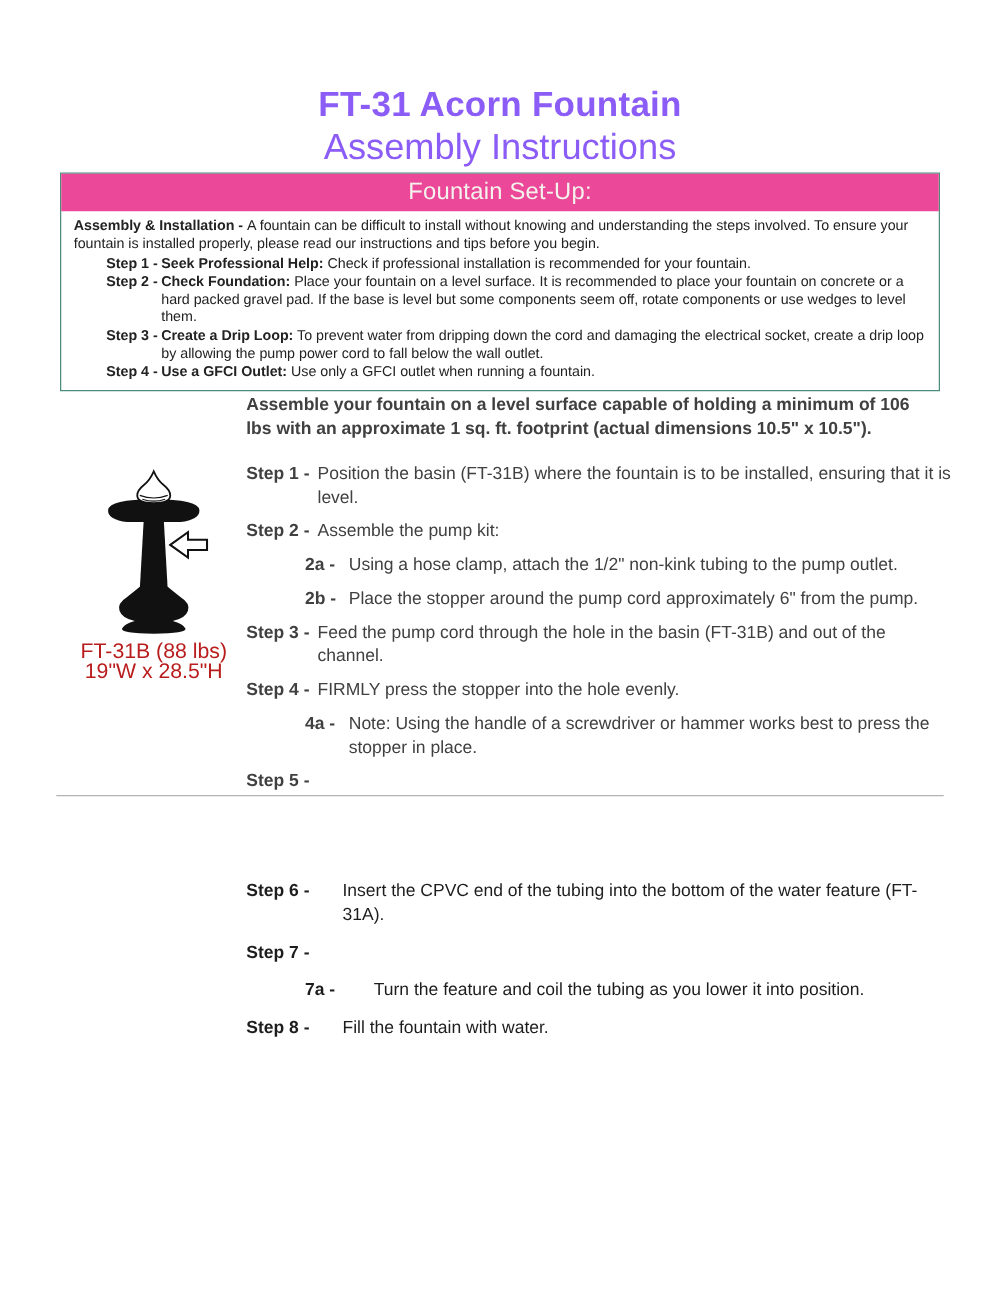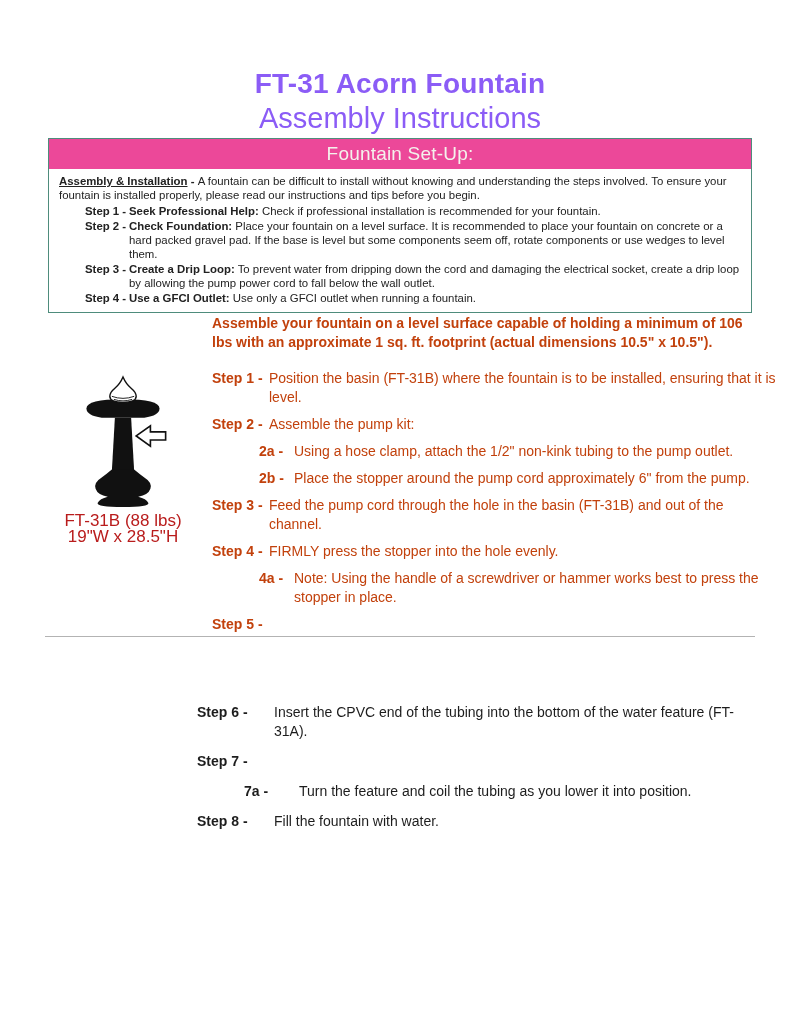--- a/index.html
+++ b/index.html
@@ -19,31 +19,31 @@
     position:absolute; left:48px; top:138px; width:704px;
     border:1.5px solid #4e8c7c; background:#fff;
   }
   .setup-header {
     height:30px; background:#ec4899; color:#f4f2ec;
     display:flex; align-items:center; justify-content:center;
     font-size:19px; letter-spacing:.2px;
   }
   .setup-body { padding:5px 10px 7px 10px; font-size:11.4px; line-height:14px; color:#222; }
   .setup-intro { margin-bottom:2px; }
-  .setup-intro .intro-label { font-weight:bold; text-decoration:underline; }
+  .setup-intro .intro-label { font-weight:bold; }
   .setup-steps { padding-left:26px; }
   .sstep { display:flex; margin-top:1px; }
   .sstep .s-lbl { font-weight:bold; flex:0 0 44px; white-space:nowrap; }
   .sstep .s-txt { flex:1; }
   .sstep .s-name { font-weight:bold; }
 
   
   .main-steps {
-    position:absolute; left:212px; top:314px; width:566px;
-    font-size:14px; line-height:19px; color:#c2410c;
+    position:absolute; left:197px; top:314px; width:566px;
+    font-size:14px; line-height:19px; color:#404040;
   }
   .main-steps-2 { position:absolute; left:197px; top:703px; width:566px; font-size:14px; line-height:19px; color:#1d1d1d; }
   .intro-bold { font-weight:bold; width:545px; margin-bottom:17px; }
   .step-row { display:flex; margin-bottom:8px; }
   .main-steps-2 .step-row { margin-bottom:11px;gap:20px; }
   .step-row .lbl { font-weight:bold; flex:0 0 57px; white-space:nowrap; }
   .step-row .txt { flex:1; }
   .step-row.indent { padding-left:47px; }
   .step-row.indent .lbl { flex:0 0 35px; }
 

